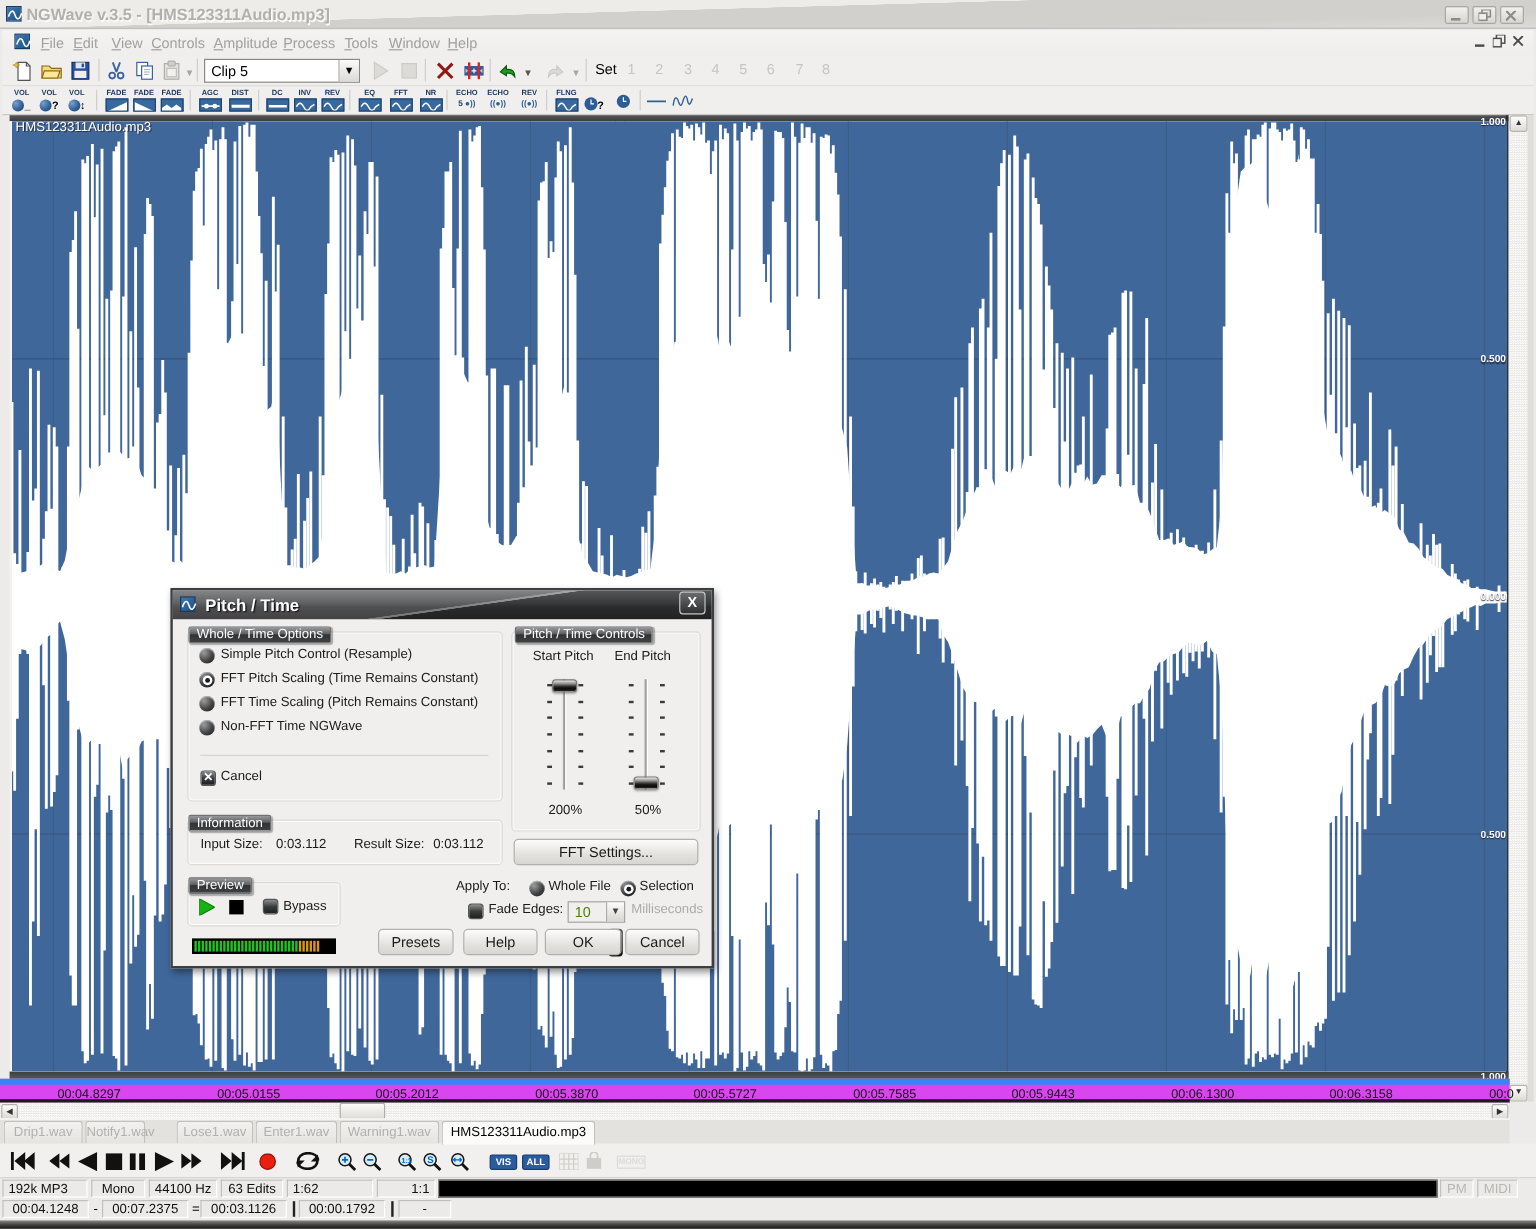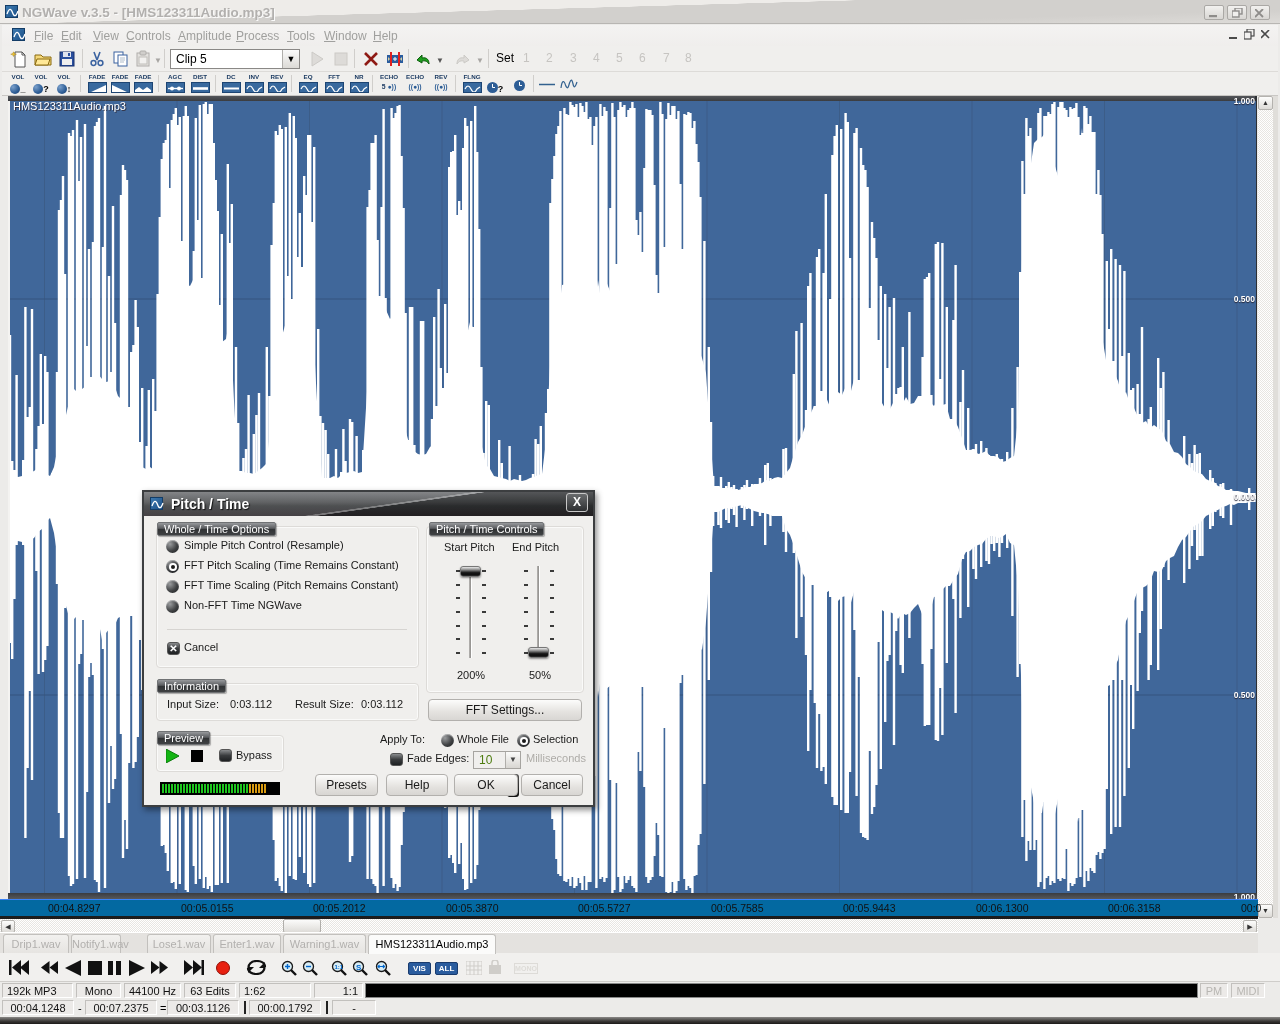--- a/index.html
+++ b/index.html
@@ -24,21 +24,21 @@
 .glabel{position:absolute;font-size:12px;color:#c6c4c1}
 
 .fx{position:absolute;top:2px;width:26px;height:21px;text-align:center}
 .fx .lb{font-size:8px;font-weight:bold;color:#16365e;line-height:7px;height:7px;transform:scale(.78);transform-origin:50% 20%;white-space:nowrap}
 .fx .ic{margin:1px auto 0;width:19px;height:11px;background:#38699e;border:1px solid #1d4573;position:relative;overflow:hidden}
 .fx .ic svg{display:block;margin:1px auto 0}
 
 .wlab{position:absolute;color:#fff;font-size:8.5px;font-weight:bold;text-shadow:0 1px 1px #223}
 .fnlab{position:absolute;left:13px;top:100px;color:#fff;font-size:11px;text-shadow:1px 1px 0 #334}
 
-#timerow{position:absolute;left:0px;top:899px;width:1258px;height:29px;background:#0369a1;border-top:1px solid #3b82f6}
+#timerow{position:absolute;left:0px;top:899px;width:1258px;height:29px;background:#d946ef;border-top:5px solid #3b82f6}
 #timerow span{position:absolute;top:2px;font-size:10.5px;color:#111}
 
 .sbtrack{background:#f3f2ef}
 .sbbtn{position:absolute;background:linear-gradient(#fdfdfc,#dddbd7);border:1px solid #b4b2ae;border-radius:2px;text-align:center;color:#333}
 .dither{background-image:conic-gradient(#fff 25%,#e8e6e2 0 50%,#fff 0 75%,#e8e6e2 0);background-size:2px 2px}
 
 #tabs{position:absolute;left:0;top:932px;width:1258px;height:21px;background:#e4e2df;border-top:1px solid #fff}
 .tab{position:absolute;top:1px;height:19px;background:linear-gradient(#f2f1ef,#e6e4e1);border:1px solid #c2c0bd;border-bottom:none;border-radius:3px 3px 0 0;font-size:11px;color:#b2b0ae;text-align:center;line-height:18px}
 .tab.active{background:#fbfbfa;color:#000;z-index:2;height:20px}
 

